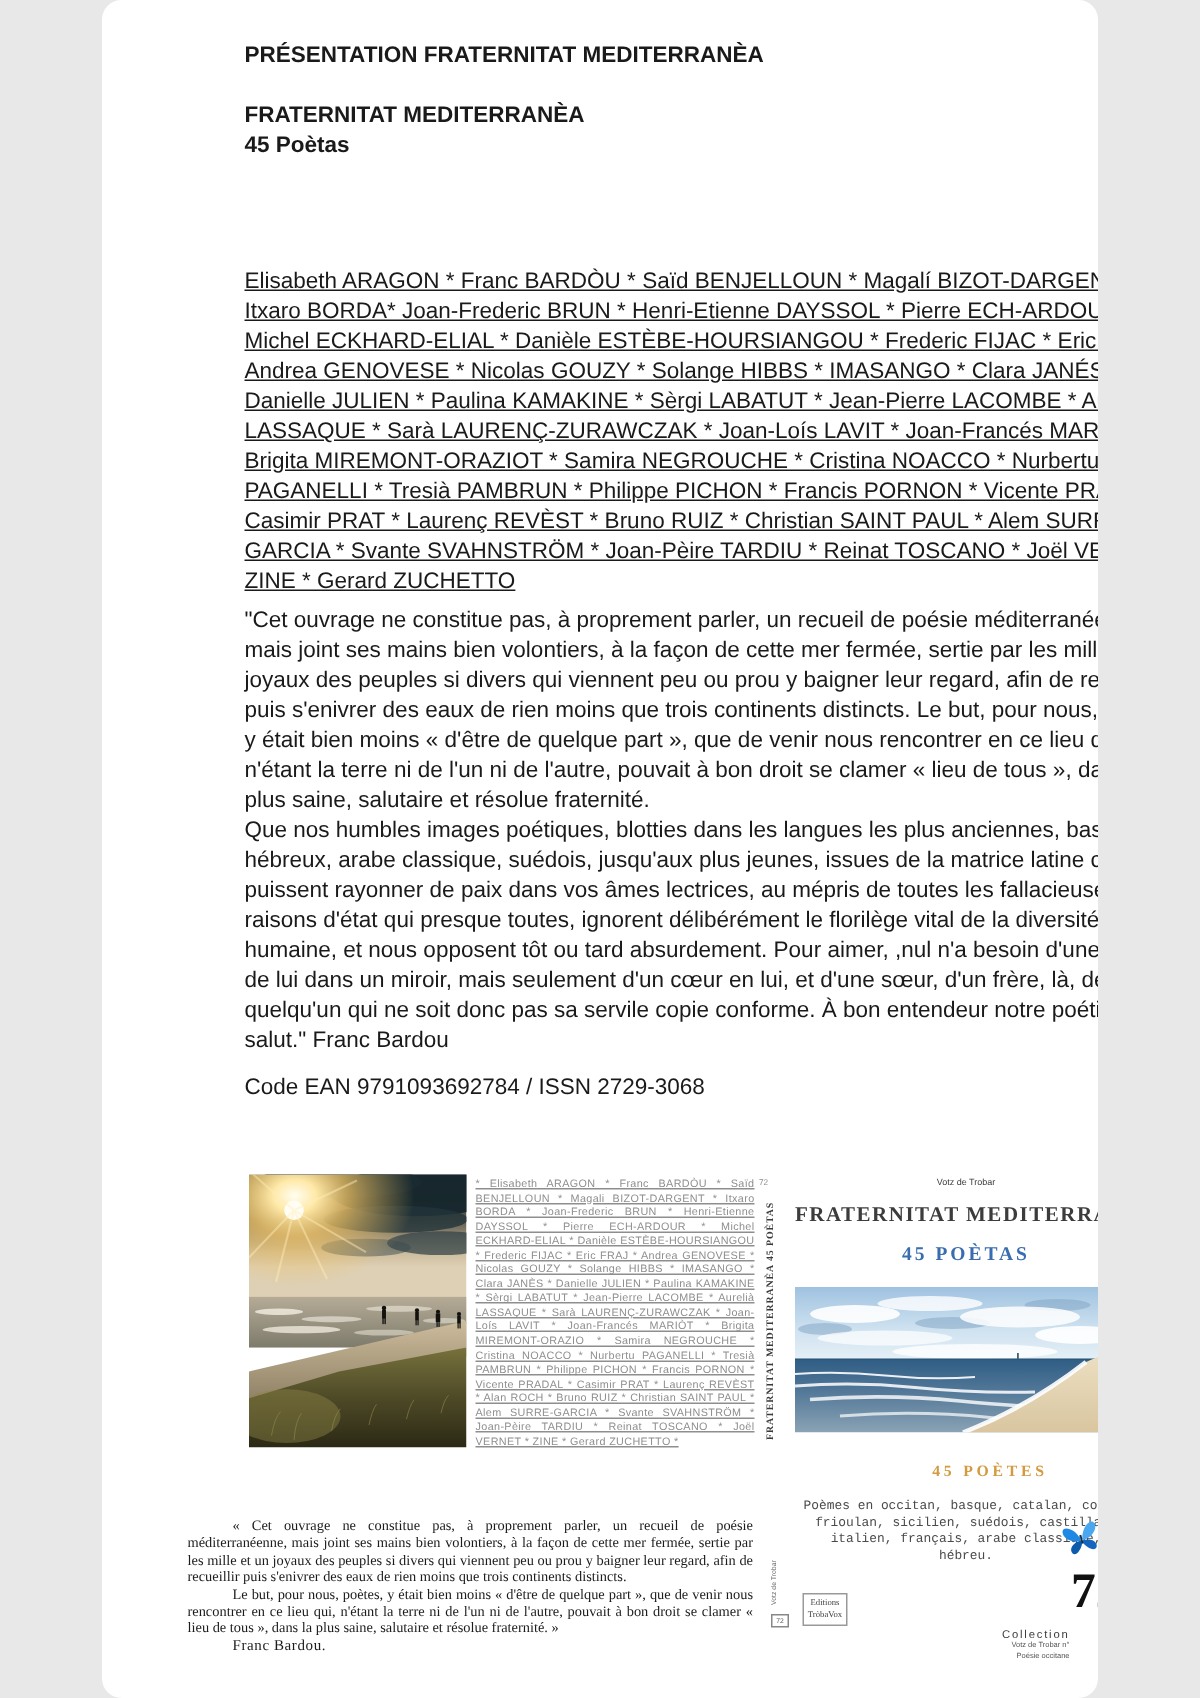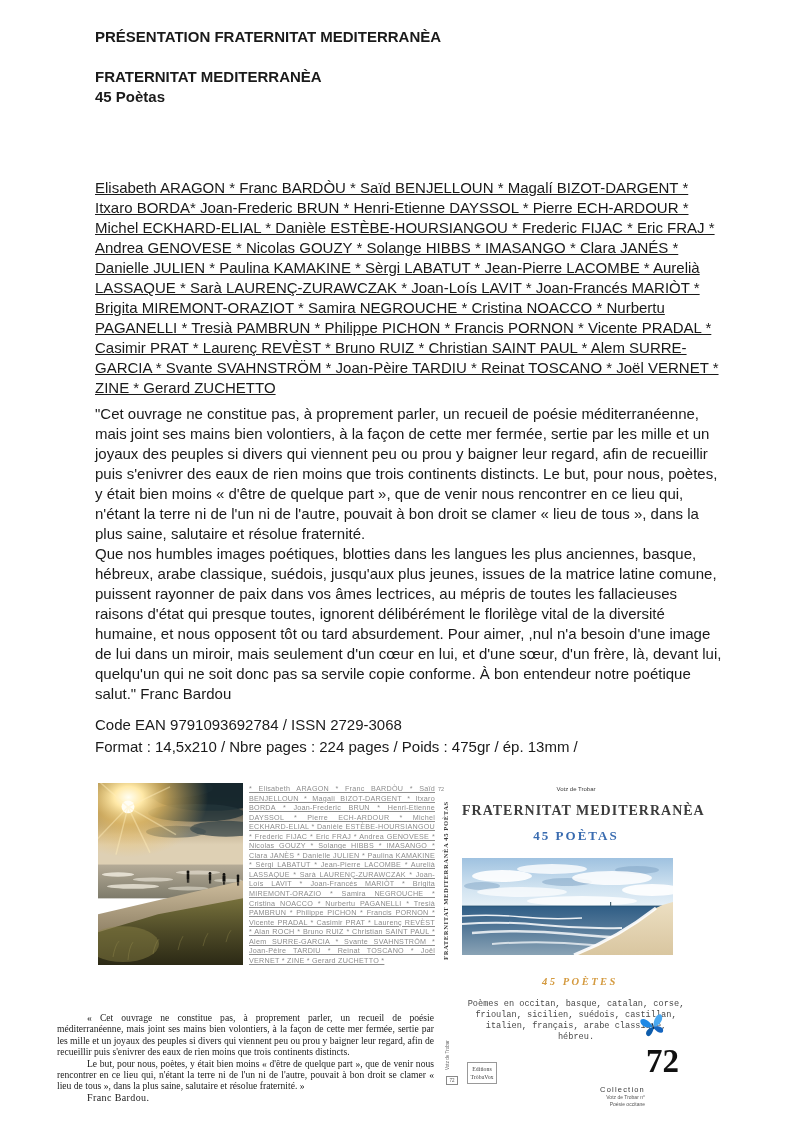--- a/index.html
+++ b/index.html
@@ -1,20 +1,20 @@
 <!DOCTYPE html>
 <html><head>
 <meta charset="utf-8">
 <style>
   * { margin:0; padding:0; box-sizing:border-box; }
   html,body { background:#e8e8e8; }
   .page {
-    position:relative; width:800px; height:1132px; margin:0 auto;
+    position:relative; width:664px; height:1132px; margin:0 auto;
     background:#ffffff; overflow:hidden;
-    font-family:"Liberation Sans", sans-serif; color:#1a1a1a;
+    font-family:"Liberation Sans", sans-serif; color:#1a1a1a;border-radius:13px;
   }
   
   .doc { font-size:15px; line-height:20px; }
   .abs { position:absolute; }
   .b { font-weight:bold; }
   .doc-heading   { left:95px; top:27px;  }
   .doc-title     { left:95px; top:67px;  }
   .doc-subtitle  { left:95px; top:87px;  }
   .doc-intro     { left:95px; top:127px; width:628px; }
   .doc-poets     { left:95px; top:178px; width:628px;text-decoration:underline; }
@@ -49,23 +49,23 @@
   .front-votz { position:absolute; left:0; top:3px; width:100%; text-align:center;
     font-size:6px; color:#3c3c3c; }
   .front-title { position:absolute; left:0; top:20px; width:100%; text-align:center;
     font-family:"Liberation Serif", serif; font-weight:600; font-size:14px;
     letter-spacing:1px; color:#3c3c3c; white-space:nowrap; }
   .front-sub-oc { position:absolute; left:0; top:45px; width:100%; text-align:center;
     font-family:"Liberation Serif", serif; font-weight:bold; font-size:13px;
     letter-spacing:2px; color:#3a6cb0; }
   .front-photo { position:absolute; left:0; top:75px; width:211px; height:97px; }
   .front-photo svg { display:block; width:100%; height:100%; }
-  .front-sub-fr { position:absolute; left:4px; top:193px; width:100%; text-align:center;
+  .front-sub-fr { position:absolute; left:16px; top:193px; width:100%; text-align:center;
     font-family:"Liberation Serif", serif; font-weight:bold; font-size:10.5px;
-    letter-spacing:2.5px; color:#d49a3f;font-style:italic; }
+    letter-spacing:2.5px; color:#d49a3f; }
   .front-langs { position:absolute; left:4px; top:216px; width:220px; text-align:center;
     font-family:Liberation Mono, monospace; font-size:8.6px; line-height:11px;
     color:#4a4a4a; }
   .butterfly { position:absolute; left:178px; top:231px; width:26px; height:24px; }
   .pub-box { position:absolute; left:5px; top:279px; width:30px; height:22px;
     border:1px solid #999; display:flex; flex-direction:column;
     align-items:center; justify-content:center;
     font-family:"Liberation Serif", serif; font-size:5.8px; line-height:8px; color:#444; }
   .collection { position:absolute; left:98px; top:274px; width:85px; text-align:right;
     color:#3a3a3a;margin-top:28px; }
@@ -91,21 +91,20 @@
   <div class="abs doc b doc-heading">PRÉSENTATION FRATERNITAT MEDITERRANÈA</div>
   <div class="abs doc b doc-title">FRATERNITAT MEDITERRANÈA</div>
   <div class="abs doc b doc-subtitle">45 Poètas</div>
   <div class="abs doc doc-poets">Elisabeth ARAGON * Franc BARDÒU * Saïd BENJELLOUN * Magalí BIZOT-DARGENT * Itxaro BORDA* Joan-Frederic BRUN * Henri-Etienne DAYSSOL * Pierre ECH-ARDOUR * Michel ECKHARD-ELIAL * Danièle ESTÈBE-HOURSIANGOU * Frederic FIJAC * Eric FRAJ * Andrea GENOVESE * Nicolas GOUZY * Solange HIBBS * IMASANGO * Clara JANÉS * Danielle JULIEN * Paulina KAMAKINE * Sèrgi LABATUT * Jean-Pierre LACOMBE * Aurelià LASSAQUE * Sarà LAURENÇ-ZURAWCZAK * Joan-Loís LAVIT * Joan-Francés MARIÒT * Brigita MIREMONT-ORAZIOT * Samira NEGROUCHE * Cristina NOACCO * Nurbertu PAGANELLI * Tresià PAMBRUN * Philippe PICHON * Francis PORNON * Vicente PRADAL * Casimir PRAT * Laurenç REVÈST * Bruno RUIZ * Christian SAINT PAUL * Alem SURRE-GARCIA * Svante SVAHNSTRÖM * Joan-Pèire TARDIU * Reinat TOSCANO * Joël VERNET * ZINE * Gerard ZUCHETTO</div>
   <div class="abs doc doc-quote">
     <p>"Cet ouvrage ne constitue pas, à proprement parler, un recueil de poésie méditerranéenne, mais joint ses mains bien volontiers, à la façon de cette mer fermée, sertie par les mille et un joyaux des peuples si divers qui viennent peu ou prou y baigner leur regard, afin de recueillir puis s'enivrer des eaux de rien moins que trois continents distincts. Le but, pour nous, poètes, y était bien moins « d'être de quelque part », que de venir nous rencontrer en ce lieu qui, n'étant la terre ni de l'un ni de l'autre, pouvait à bon droit se clamer « lieu de tous », dans la plus saine, salutaire et résolue fraternité.</p>
     <p>Que nos humbles images poétiques, blotties dans les langues les plus anciennes, basque, hébreux, arabe classique, suédois, jusqu'aux plus jeunes, issues de la matrice latine comune, puissent rayonner de paix dans vos âmes lectrices, au mépris de toutes les fallacieuses raisons d'état qui presque toutes, ignorent délibérément le florilège vital de la diversité humaine, et nous opposent tôt ou tard absurdement. Pour aimer, ,nul n'a besoin d'une image de lui dans un miroir, mais seulement d'un cœur en lui, et d'une sœur, d'un frère, là, devant lui, quelqu'un qui ne soit donc pas sa servile copie conforme. À bon entendeur notre poétique salut." Franc Bardou</p>
   </div>
   <div class="abs doc doc-codes">
     <div>Code EAN 9791093692784 / ISSN 2729-3068</div>
-    <div>Format : 14,5x210 / Nbre pages : 224 pages / Poids : 475gr / ép. 13mm /</div>
   </div>
 
   <div class="abs back-photo">
     <svg viewBox="0 0 145 183" preserveAspectRatio="none">
       <defs>
         <linearGradient id="g-sky" x1="0" y1="0" x2="0" y2="1">
           <stop offset="0" stop-color="#2b3a40"></stop>
             <stop offset="0.30" stop-color="#5d5a4e"></stop>
           <stop offset="0.52" stop-color="#cbbb9d"></stop>
             <stop offset="0.62" stop-color="#ded0b4"></stop>

